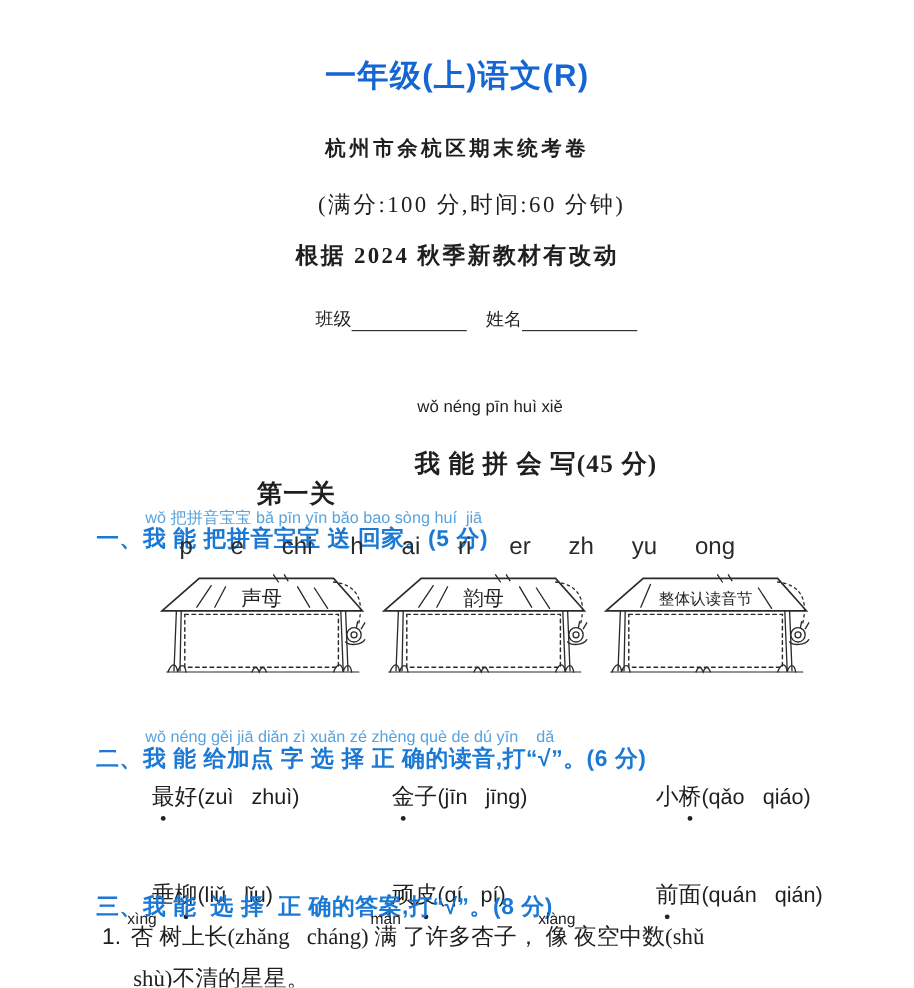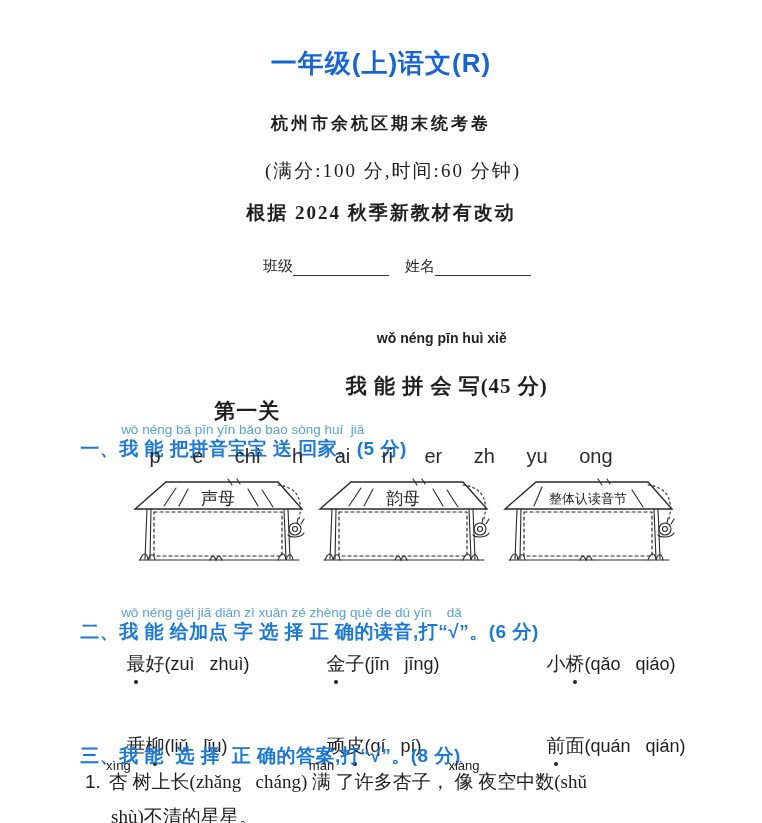--- a/index.html
+++ b/index.html
@@ -43,23 +43,23 @@
 
   
   .level1 {
     position: absolute; top: 347px; left: 0; width: 100%;
     display: flex; justify-content: center; align-items: flex-end; gap: 28px;
     font-weight: bold; font-size: 21px; letter-spacing: 1px;
   }
   .lv-right { position: relative; white-space: pre; }
   .lv-py {
     position: absolute; top: -17px; left: 2px; width: 82%;
-    text-align: right;
-    font-family: "Liberation Sans", sans-serif;
-    font-weight: bold; font-size: 14px; letter-spacing: 0; white-space: pre;
+    text-align: center;
+    font-family: "Liberation Sans", sans-serif;
+    font-weight: normal; font-size: 14px; letter-spacing: 0; white-space: pre;
     color: #222;
   }
 
   
   .sec {
     position: absolute; left: 57px;
     font-family: "Liberation Sans", sans-serif;
     font-weight: bold; font-size: 19px; letter-spacing: 0.5px;
     color: #1b79d5; white-space: pre;
   }
@@ -145,21 +145,21 @@
   </div>
 
   <div class="level1">
     <span>第一关</span>
     <span class="lv-right">
       <span class="lv-py">wǒ néng pīn huì xiě</span><span>我 能 拼 会 写</span><span>(45 分)</span>
     </span>
   </div>
 
   <div class="sec sec1">
-    <span>一、</span><span class="rest"><span class="py">wǒ néng bǎ pīn yīn bǎo bao sòng huí  jiā</span><span>我 能 把拼音宝宝 送 回家。(5 分)</span></span>
+    <span>一、</span><span class="rest"><span class="py">wǒ 把拼音宝宝 bǎ pīn yīn bǎo bao sòng huí  jiā</span><span>我 能 把拼音宝宝 送 回家。(5 分)</span></span>
   </div>
 
   <div class="letters">p e chi h ai ri er zh yu ong</div>
 
   <div class="houses">
 
     <div class="house">
       <svg viewBox="0 0 175 94" width="175" height="94">
         <g fill="none" stroke="#2a2a2a" stroke-width="1.4" stroke-linecap="round">
           <path d="M34 5 L146 5 L170 32 L3 32 Z" fill="#ffffff"></path>

